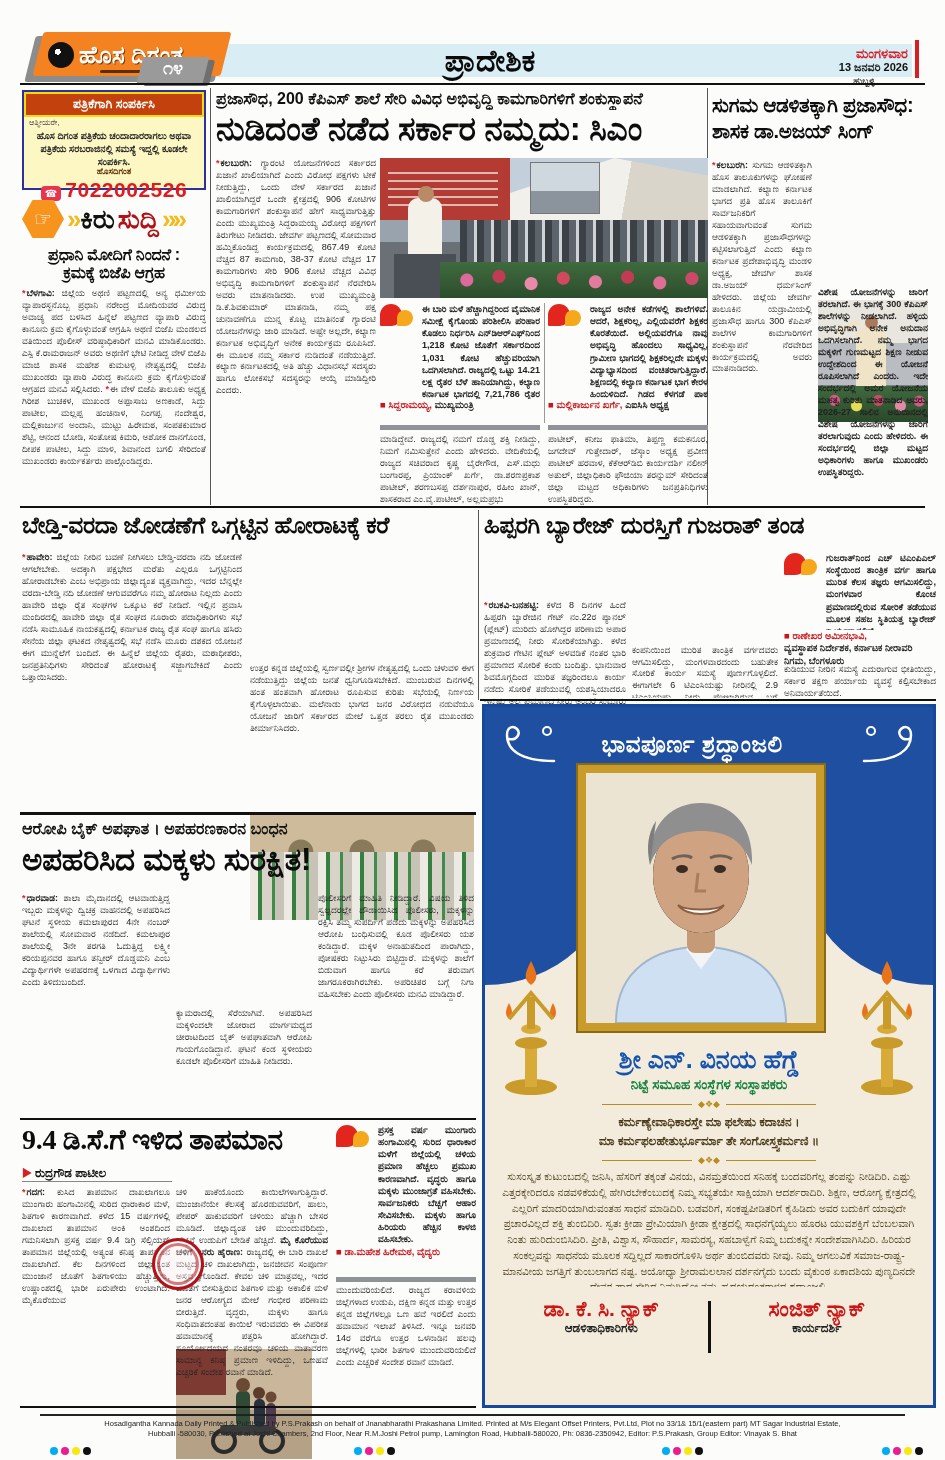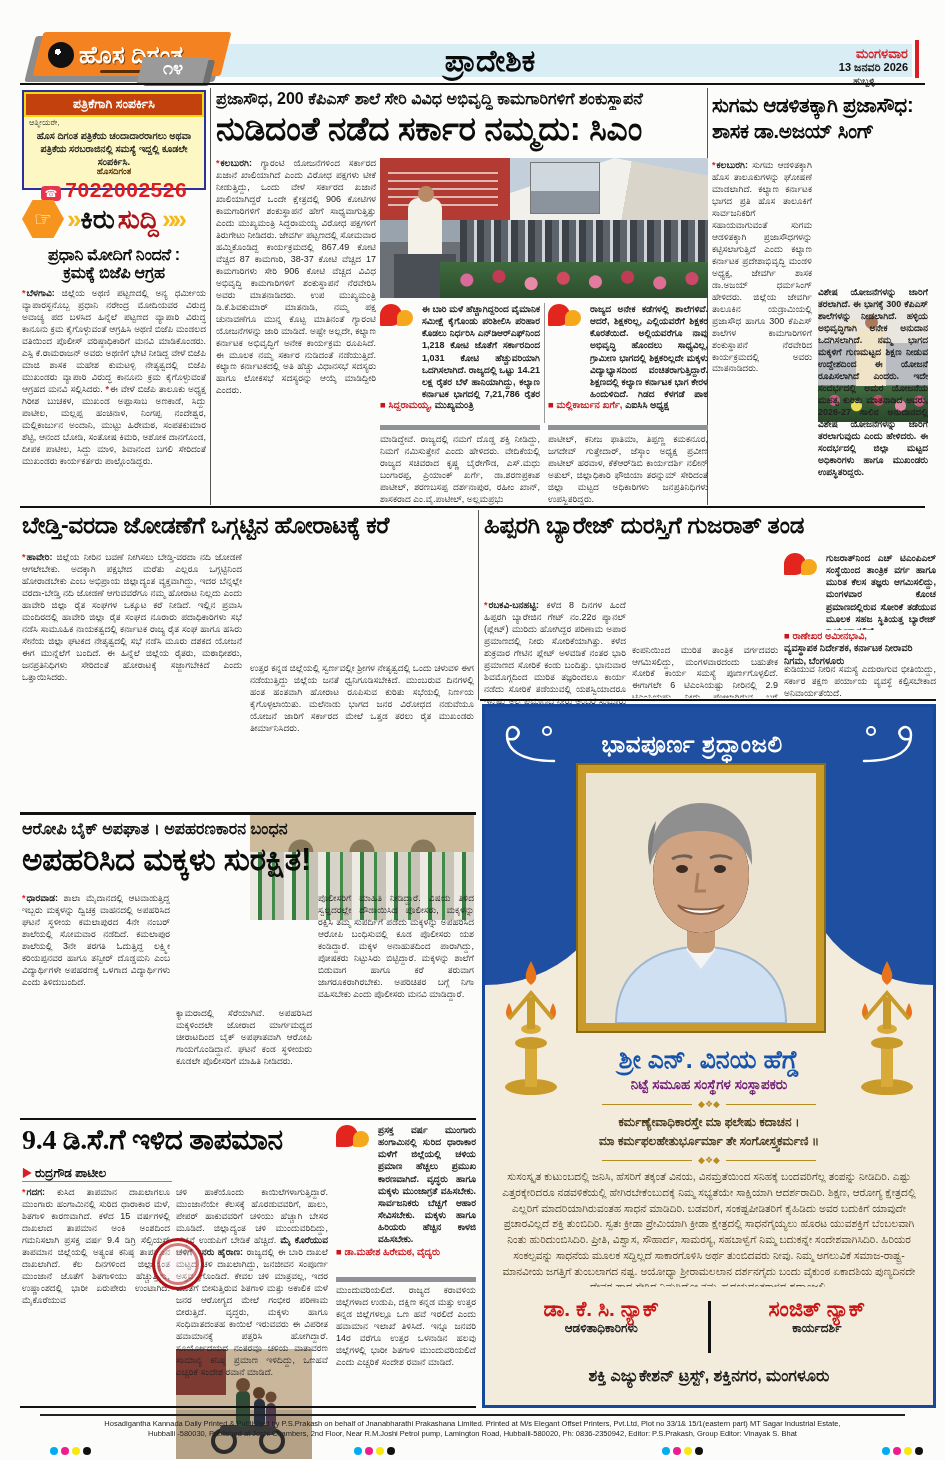--- a/index.html
+++ b/index.html
@@ -47,21 +47,21 @@
   .quo .y{left:17px;top:6px;width:16px;height:16px;background:#f5a81c;border-radius:50% 50% 50% 8%;}
   
   .photo{overflow:hidden;position:relative;background:#9aa4ad;}
   .caption{font-size:9px;font-weight:bold;line-height:1.3;color:#222;text-align:justify;overflow:hidden;}
   
   .ob-box{border:3px solid #16489c;background:#f3ecdc;}
   .ob-blue{background:#1e4fa1;}
   .ob-title{color:#fff;font-weight:bold;font-size:23px;text-align:center;letter-spacing:.5px;}
   .ob-frame{border:8px solid #c89b2a;outline:2px solid #8a6a12;background:#efe8d8;box-shadow:0 0 0 2px #e7c766 inset;}
   .ob-name{color:#1553ae;font-weight:bold;font-size:25px;text-align:center;}
-  .ob-sub{color:#701a75;font-weight:bold;font-size:13.5px;text-align:center;}
+  .ob-sub{color:#15803d;font-weight:bold;font-size:13.5px;text-align:center;}
   .ob-shloka{color:#4a3a1a;font-weight:bold;font-size:12px;text-align:center;line-height:1.55;}
   .ob-trib{color:#4a3a1a;font-size:10.5px;text-align:center;line-height:1.5;overflow:hidden;}
   .ob-sign-name{color:#cc1616;font-weight:bold;font-size:21px;text-align:center;}
   .ob-sign-role{color:#222;font-weight:bold;font-size:12px;text-align:center;}
   .ob-org{color:#1a1a1a;font-weight:bold;font-size:16px;text-align:center;}
   .orn{display:flex;align-items:center;justify-content:center;color:#b98c1f;font-size:9px;}
   .orn:before,.orn:after{content:"";flex:0 0 90px;height:1px;background:#b98c1f;margin:0 6px;}
   
   .foot{font-size:7.5px;color:#222;text-align:center;line-height:1.45;}
   .dot{display:inline-block;width:8px;height:8px;border-radius:50%;margin:0 1.5px;}
@@ -363,21 +363,20 @@
       <div style="flex:1;">
         <div class="ob-sign-name">ಡಾ. ಕೆ. ಸಿ. ನ್ಯಾಕ್</div>
         <div class="ob-sign-role">ಆಡಳಿತಾಧಿಕಾರಿಗಳು</div>
       </div>
       <div style="width:3px;background:#111;height:52px;margin-top:4px;"></div>
       <div style="flex:1;">
         <div class="ob-sign-name">ಸಂಜಿತ್ ನ್ಯಾಕ್</div>
         <div class="ob-sign-role">ಕಾರ್ಯದರ್ಶಿ</div>
       </div>
     </div>
-    <div class="abs ob-org" style="left:14px;top:660px;width:420px;">ಶಕ್ತಿ ಎಜ್ಯುಕೇಶನ್ ಟ್ರಸ್ಟ್, ಶಕ್ತಿನಗರ, ಮಂಗಳೂರು</div>
   </div>
 
   <div class="abs hrule" style="left:40px;top:1414px;width:865px;height:2px;background:#222;"></div>
   <div class="abs foot" style="left:30px;top:1419px;width:885px;">Hosadigantha Kannada Daily Printed &amp; Published by P.S.Prakash on behalf of Jnanabharathi Prakashana Limited. Printed at M/s Elegant Offset Printers, Pvt.Ltd, Plot no 33/1&amp; 15/1(eastern part) MT Sagar  Industrial   Estate,</div>
   <div class="abs foot" style="left:30px;top:1429px;width:885px;">Hubballi -580030, Published at Joshi  Chambers, 2nd Floor, Near R.M.Joshi Petrol pump, Lamington Road, Hubballi-580020, Ph: 0836-2350942, Editor: P.S.Prakash, Group Editor: Vinayak S. Bhat</div>
   <div class="abs" style="left:0;top:1441px;width:945px;height:12px;">
     <span class="abs" style="left:48px;">
       <span class="dot" style="background:#00adef;"></span><span class="dot" style="background:#ec1e8e;"></span><span class="dot" style="background:#f7e815;"></span><span class="dot" style="background:#111;"></span>
     </span>
     <span class="abs" style="left:352px;">

